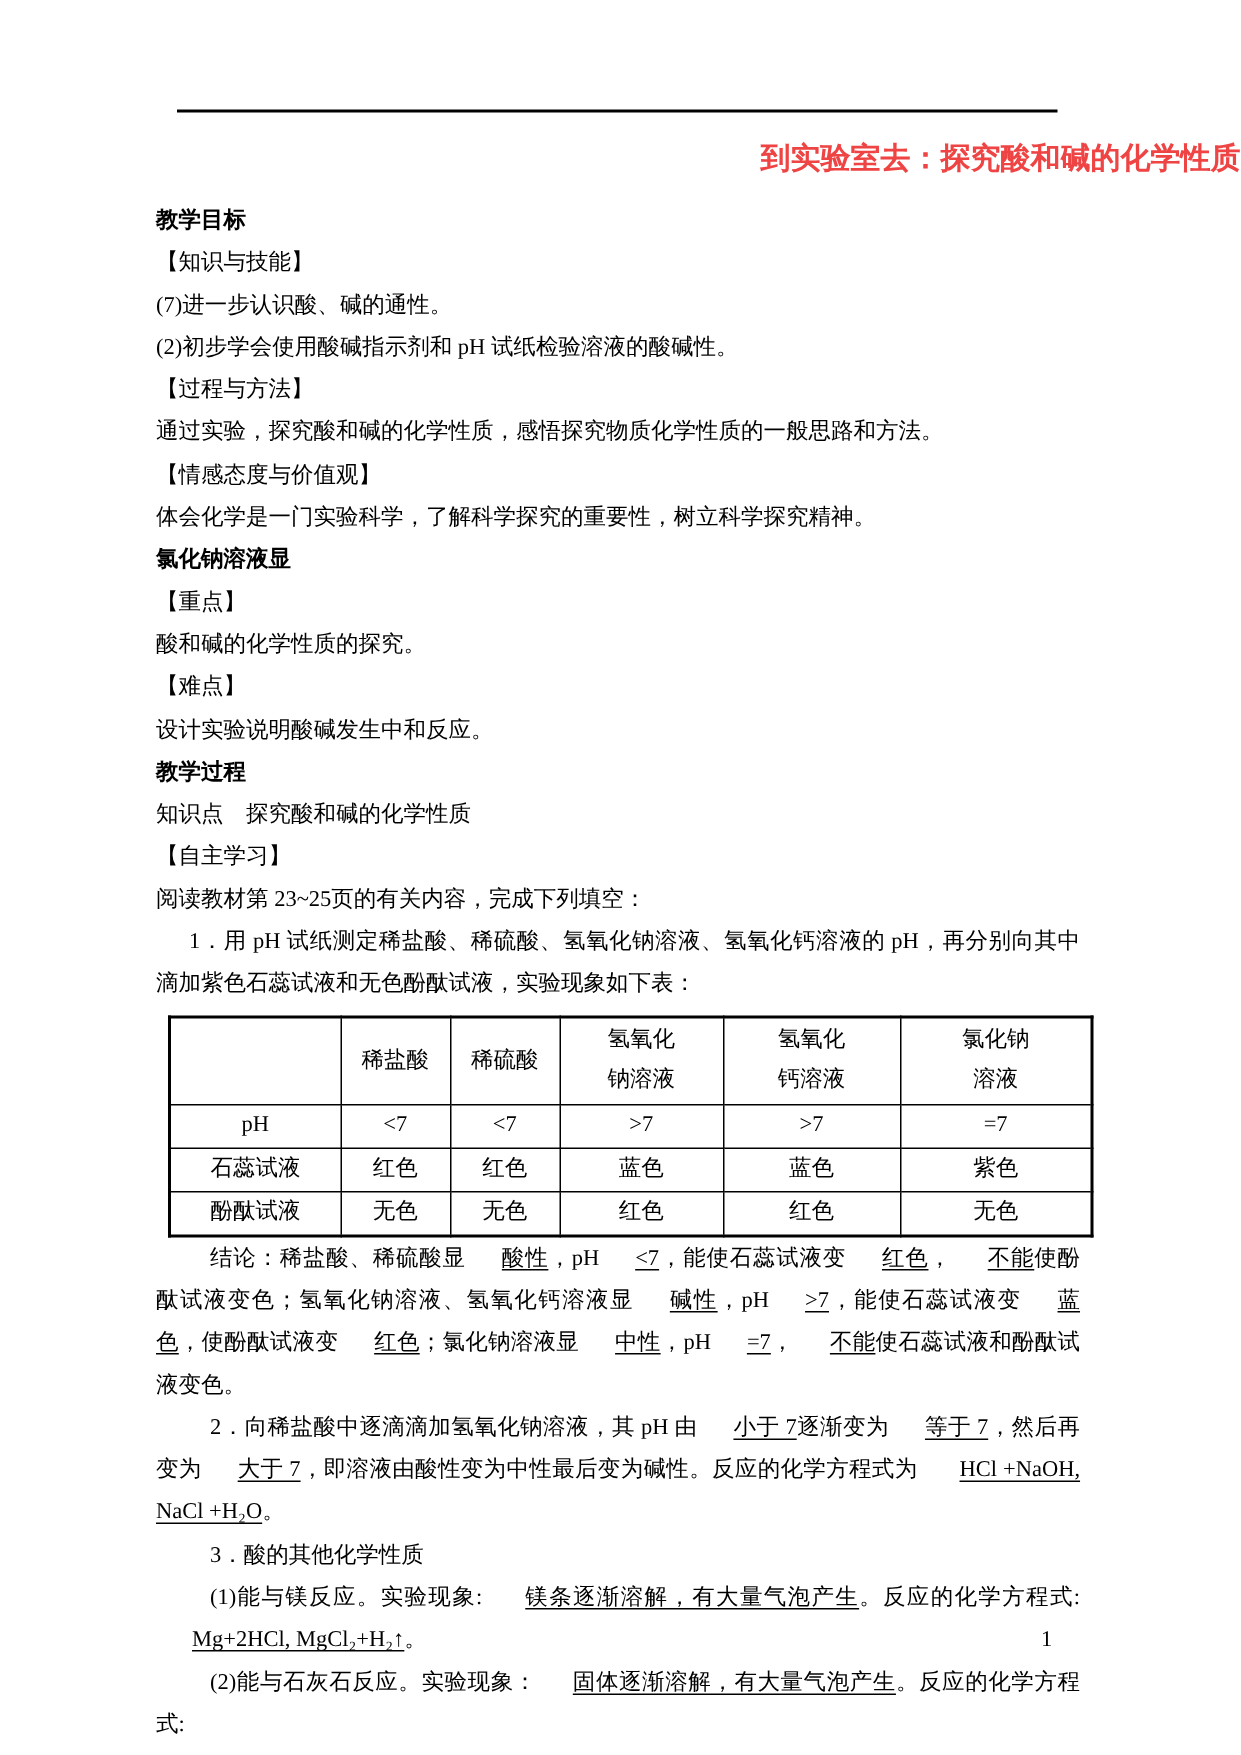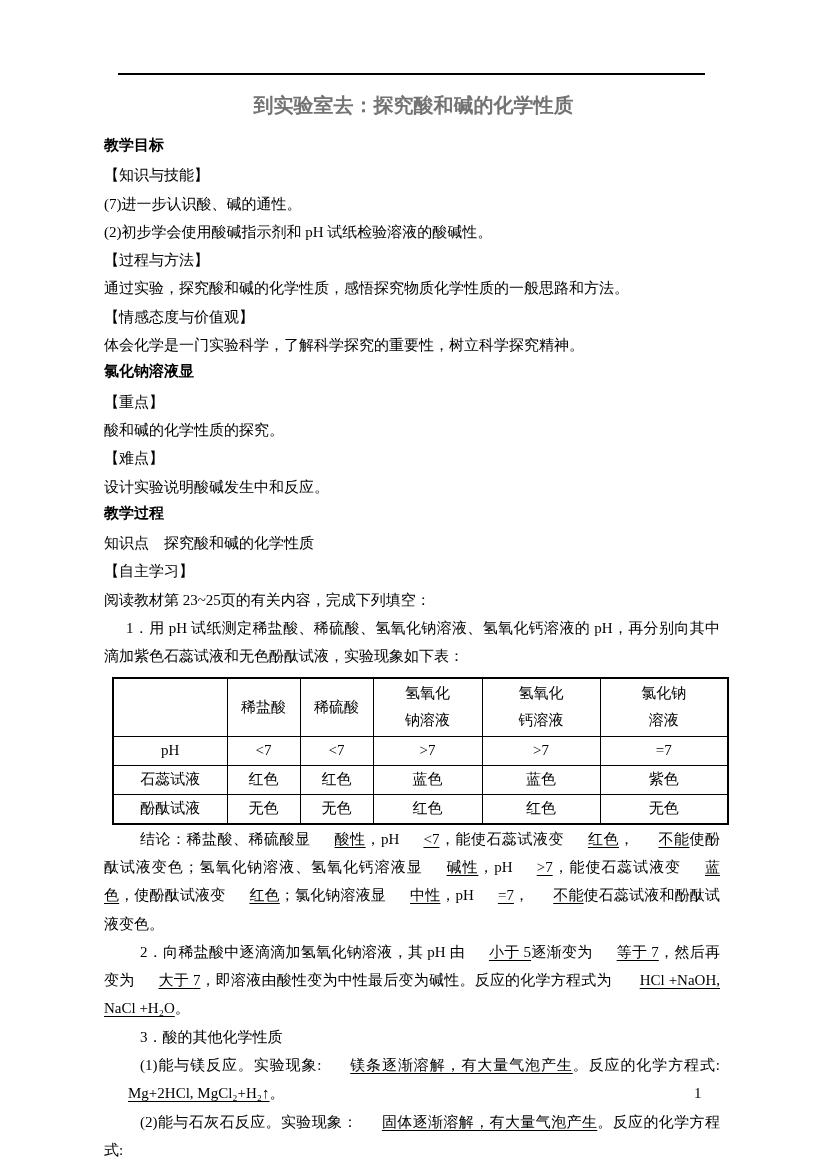--- a/index.html
+++ b/index.html
@@ -10,21 +10,21 @@
   .top-rule{position:absolute;left:118px;top:73px;width:587px;height:0;border-top:2px solid #000;}
   .doc-title{
     position:absolute;top:92px;left:0;width:100%;margin:0;text-align:center;
     font-size:20px;font-weight:700;font-family:"DejaVu Sans","Liberation Sans",sans-serif;
   }
   .content{
     position:absolute;left:104px;top:133px;width:616px;
     font-size:15px;line-height:28.3px;text-align:justify;
   }
   .content p{margin:0;padding:0;}
-  .p-head{margin-left:48px;font-weight:700;font-family:Liberation Mono, monospace;}
+  .p-head{margin-left:48px;font-weight:700;font-family:Liberation Sans, sans-serif;}
   .p-bracket{margin-left:42px;}
   .p-sub{margin-left:52px;}
   .p-body1{margin-left:22px;}
   .p-plain{margin-left:42px;}
   .p-plain2{margin-left:49px;}
   .p-item1{margin-left:14px;text-indent:22px;}
   .p-item{text-indent:36px;}
   .u{text-decoration:underline;text-underline-offset:3px;margin-left:24px;}
   .exp-table{
     margin:6px 0 0 8px;width:616px;border-collapse:collapse;table-layout:fixed;
@@ -38,21 +38,21 @@
   .exp-table tr.r td{height:28px;}
   .page-number{position:absolute;left:694px;top:1085px;font-size:15px;}
 </style>
 </head>
 <body>
 
 <div class="page">
 
   <div class="top-rule"></div>
 
-  <h1 class="doc-title" style="color: #737373;">到实验室去：探究酸和碱的化学性质</h1>
+  <h1 class="doc-title" style="color: #ef4444; text-align: right;">到实验室去：探究酸和碱的化学性质</h1>
 
   <div class="content">
     <p class="p-head">教学目标</p>
     <p class="p-bracket">【知识与技能】</p>
     <p class="p-sub">(7)进一步认识酸、碱的通性。</p>
     <p class="p-sub">(2)初步学会使用酸碱指示剂和 pH 试纸检验溶液的酸碱性。</p>
     <p class="p-bracket">【过程与方法】</p>
     <p class="p-body1">通过实验，探究酸和碱的化学性质，感悟探究物质化学性质的一般思路和方法。</p>
     <p class="p-bracket">【情感态度与价值观】</p>
     <p class="p-body1">体会化学是一门实验科学，了解科学探究的重要性，树立科学探究精神。</p>
@@ -109,21 +109,21 @@
         <td>无色</td>
         <td>无色</td>
         <td>红色</td>
         <td>红色</td>
         <td>无色</td>
       </tr>
     </tbody>
       </table>
 
     <p class="p-item"><span>结论：稀盐酸、稀硫酸显</span><span class="u">酸性</span><span>，pH</span><span class="u">&lt;7</span><span>，能使石蕊试液变</span><span class="u">红色</span><span>，</span><span class="u">不能</span><span>使酚酞试液变色；氢氧化钠溶液、氢氧化钙溶液显</span><span class="u">碱性</span><span>，pH</span><span class="u">&gt;7</span><span>，能使石蕊试液变</span><span class="u">蓝色</span><span>，使酚酞试液变</span><span class="u">红色</span><span>；氯化钠溶液显</span><span class="u">中性</span><span>，pH</span><span class="u">=7</span><span>，</span><span class="u">不能</span><span>使石蕊试液和酚酞试液变色。</span></p>
-    <p class="p-item"><span>2．向稀盐酸中逐滴滴加氢氧化钠溶液，其 pH 由</span><span class="u">小于 5</span><span>逐渐变为</span><span class="u">等于 7</span><span>，然后再变为</span><span class="u">大于 7</span><span>，即溶液由酸性变为中性最后变为碱性。反应的化学方程式为 </span><span class="u">HCl +NaOH, NaCl +H₂O</span><span>。</span></p>
+    <p class="p-item"><span>2．向稀盐酸中逐滴滴加氢氧化钠溶液，其 pH 由</span><span class="u">小于 7</span><span>逐渐变为</span><span class="u">等于 7</span><span>，然后再变为</span><span class="u">大于 7</span><span>，即溶液由酸性变为中性最后变为碱性。反应的化学方程式为 </span><span class="u">HCl +NaOH, NaCl +H₂O</span><span>。</span></p>
     <p class="p-item">3．酸的其他化学性质</p>
     <p class="p-item"><span>(1)能与镁反应。实验现象: </span><span class="u">镁条逐渐溶解，有大量气泡产生</span><span>。反应的化学方程式: </span><span class="u">Mg+​2HCl, MgCl₂+H₂↑</span><span>。</span></p>
     <p class="p-item"><span>(2)能与石灰石反应。实验现象：</span><span class="u">固体逐渐溶解，有大量气泡产生</span><span>。反应的化学方程式:</span></p>
   </div>
 
   <div class="page-number">1</div>
 
 </div>
 
 </body></html>

